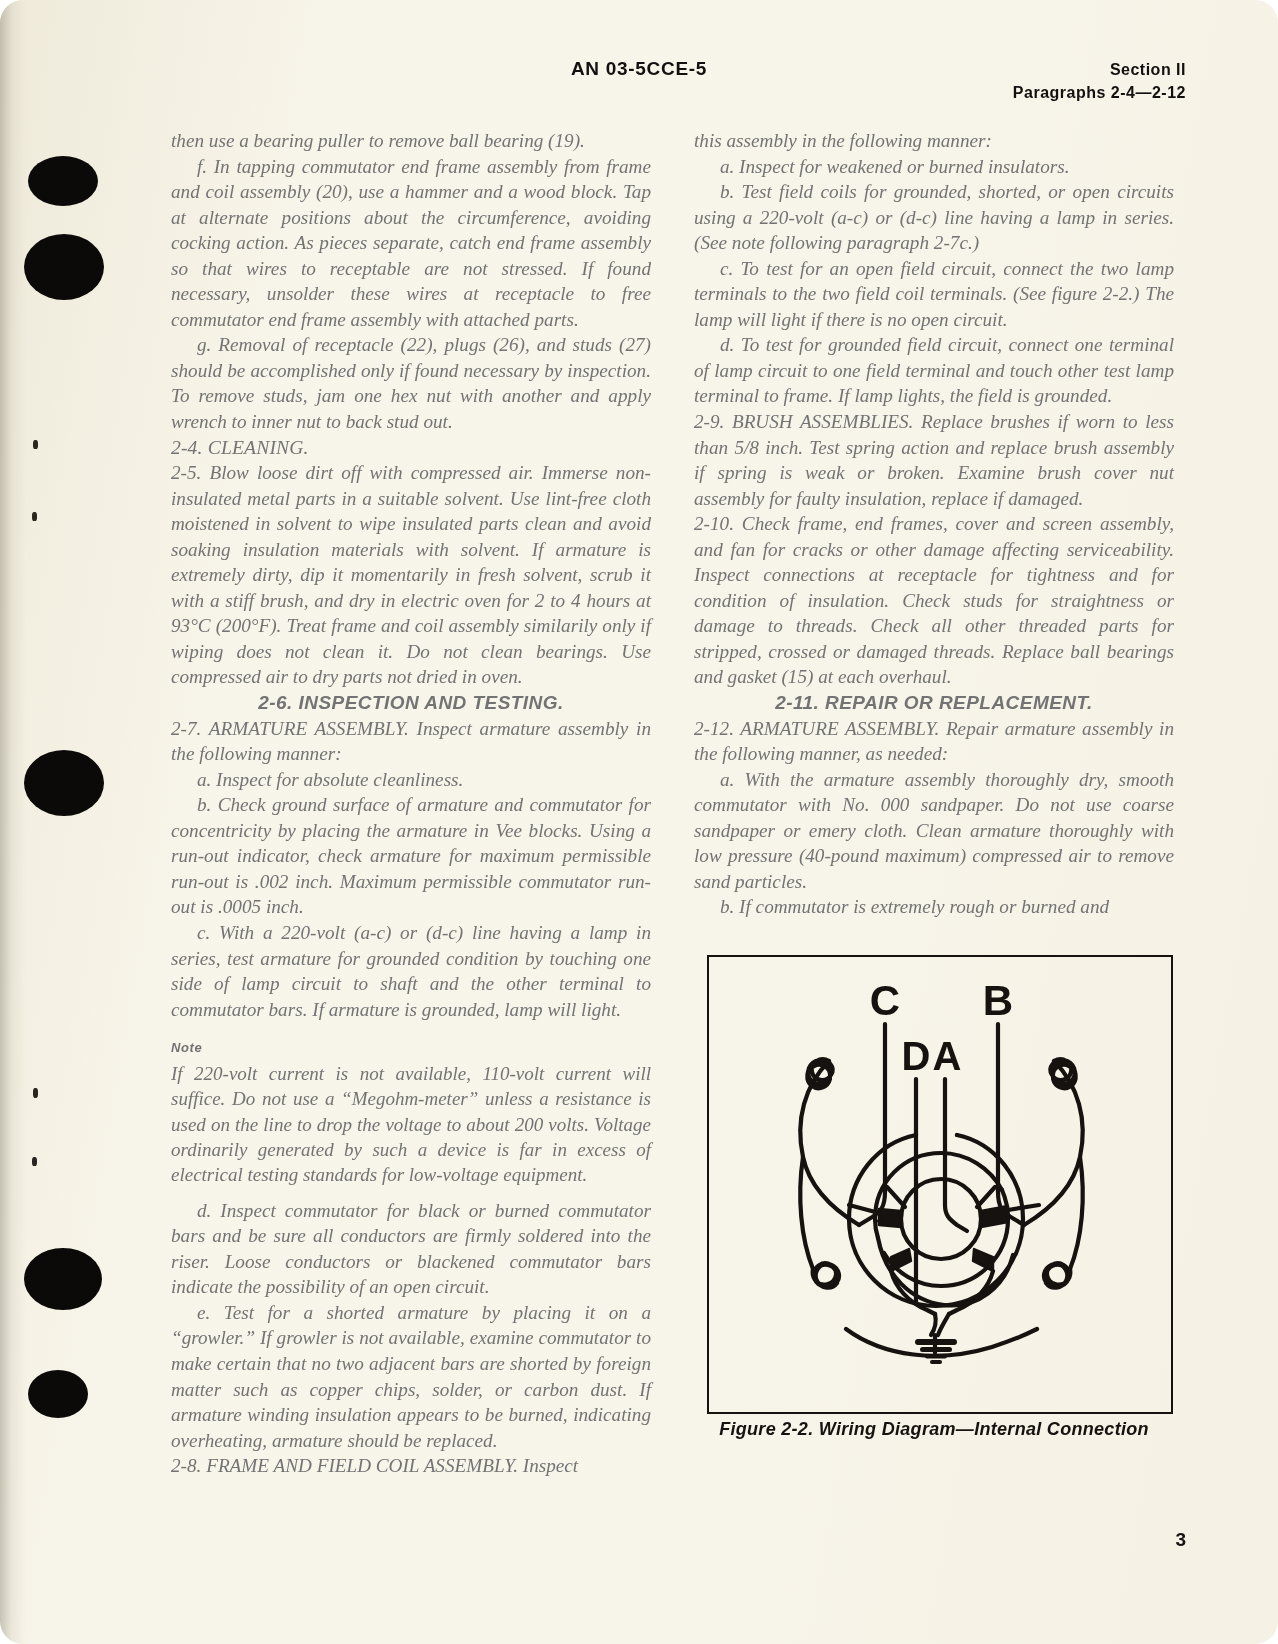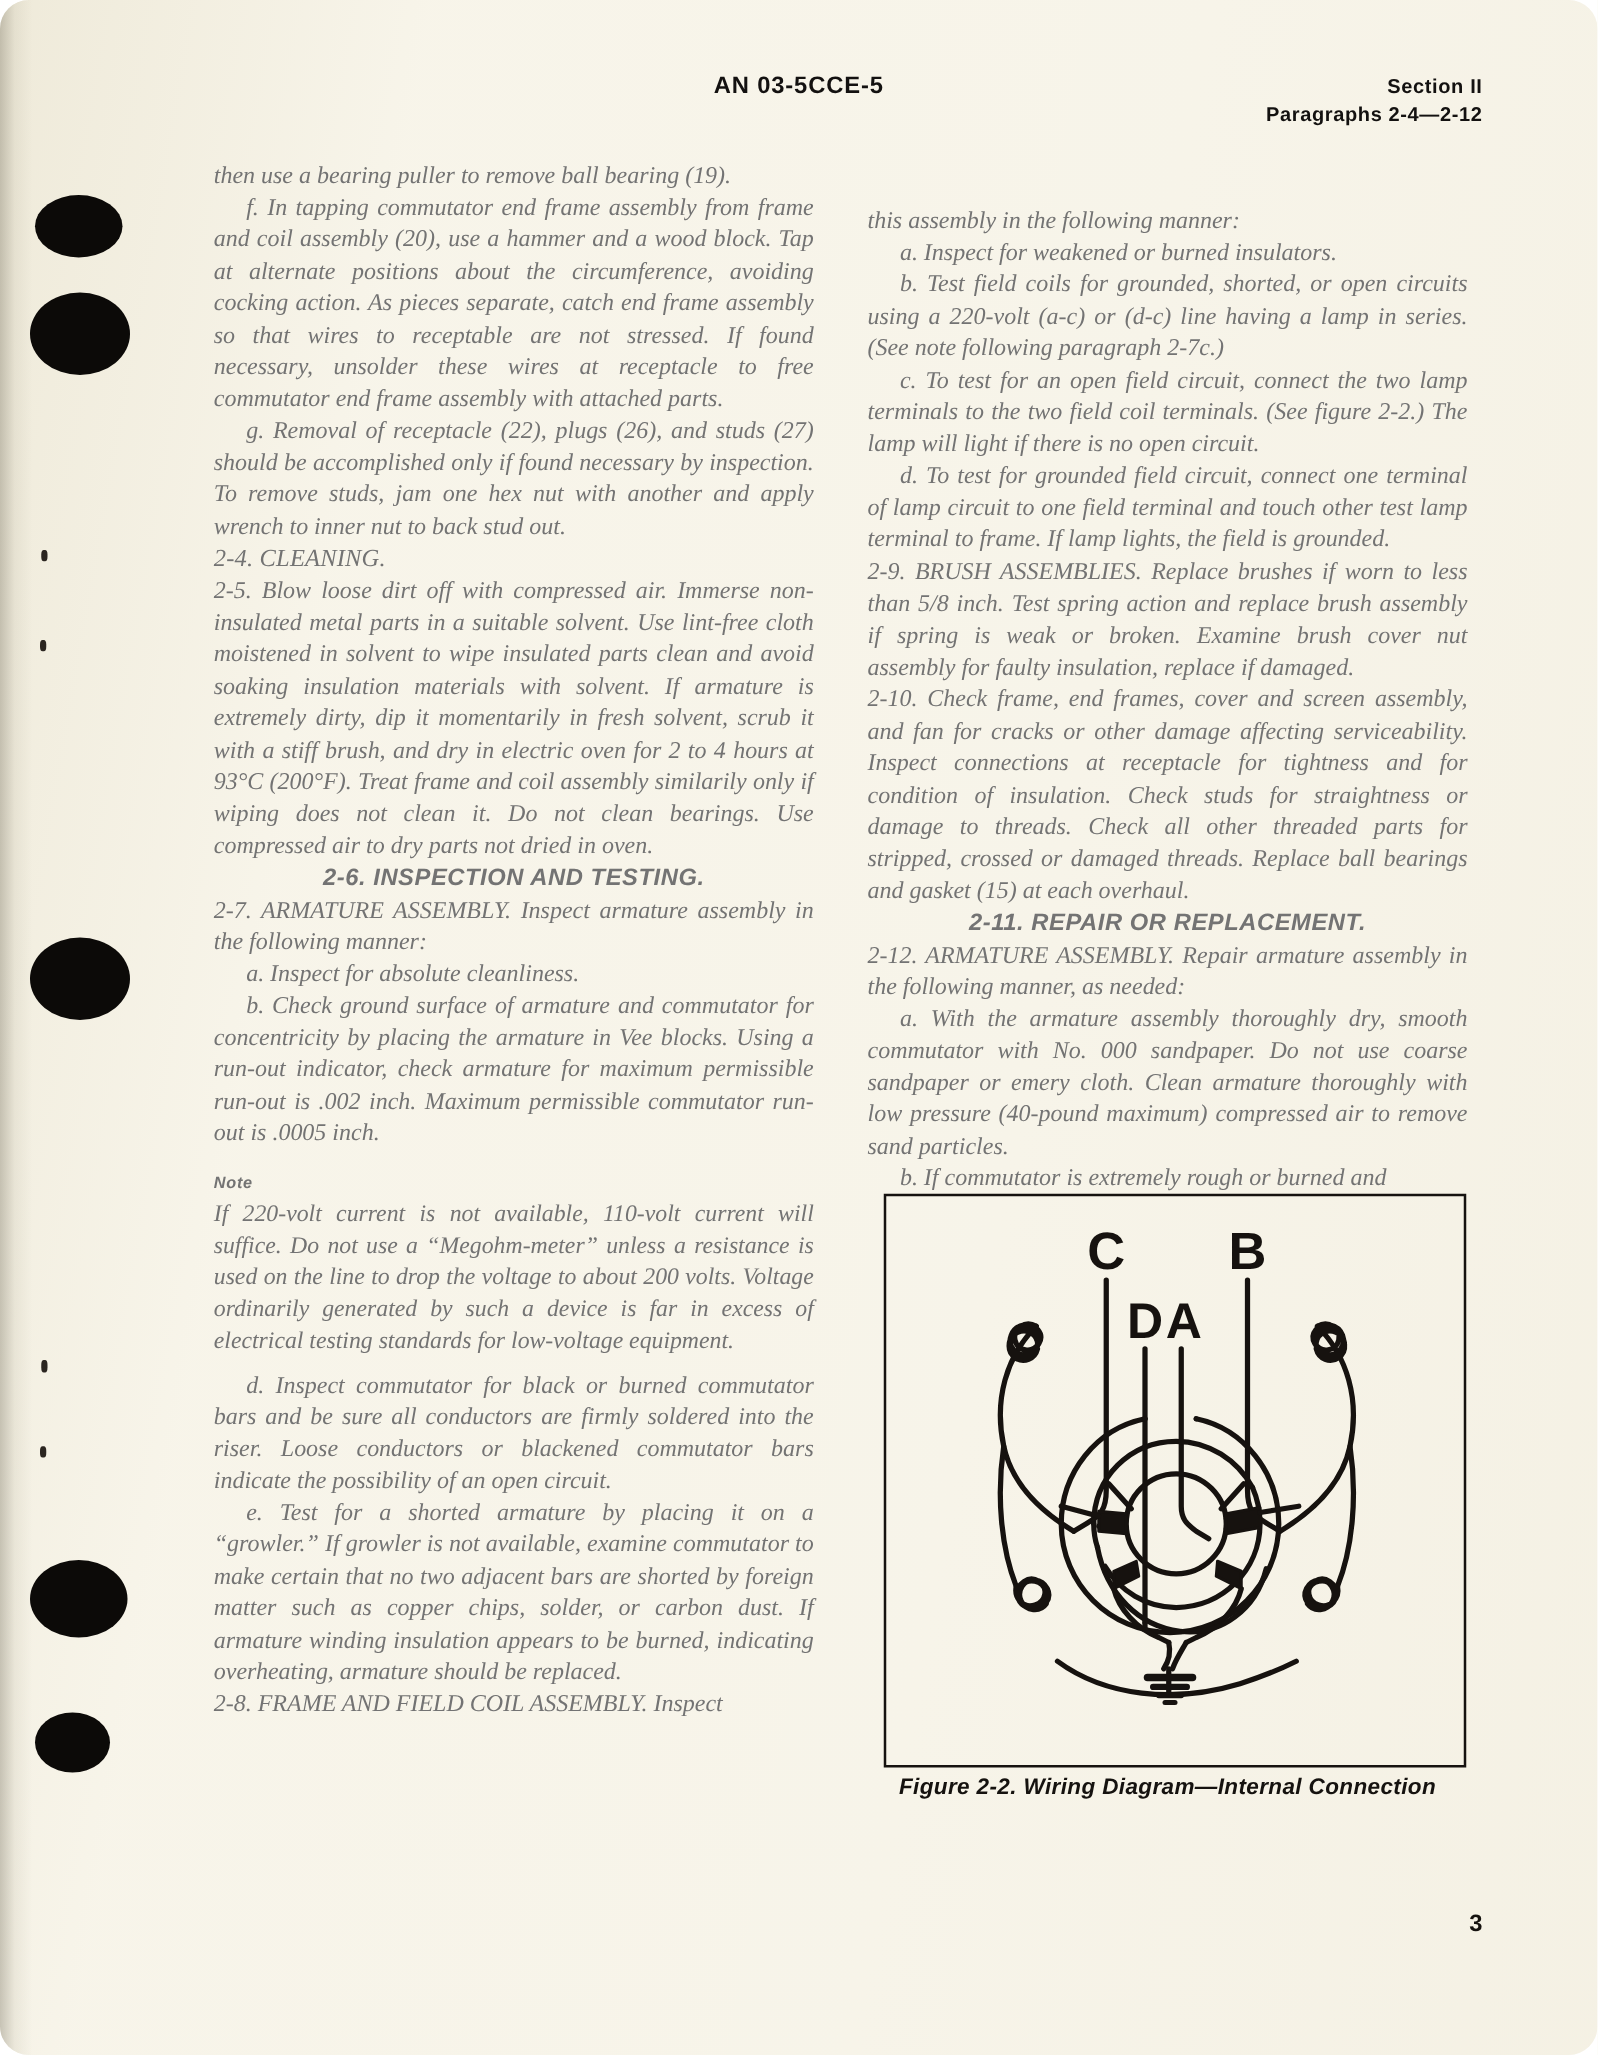--- a/index.html
+++ b/index.html
@@ -76,21 +76,21 @@
     top: 128px;
     width: 480px;
     font-size: 19.2px;
     line-height: 25.55px;
     text-align: justify;
     text-justify: inter-word;
     color: #737373;
     font-style: italic;
   }
   .col-left { left: 171px; }
-  .col-right { left: 694px; margin-top: 36px; }
+  .col-right { left: 694px; }
 
   .col p {
     margin: 0;
     text-indent: 1.35em;
     hyphens: manual;
   }
   .col p.noind { text-indent: 0; }
 
   
   .caps { font-size: 19.6px; letter-spacing: 0.15px; }
@@ -188,20 +188,21 @@
   <div class="col col-left" id="col-left">
       <p class="noind">then use a bearing puller to remove ball bearing (19).</p>
       <p class="">f. In tapping commutator end frame assembly from frame and coil assembly (20), use a hammer and a wood block. Tap at alternate positions about the circumference, avoiding cocking action. As pieces separate, catch end frame assembly so that wires to receptable are not stressed. If found necessary, unsolder these wires at receptacle to free commutator end frame assembly with attached parts.</p>
       <p class="">g. Removal of receptacle (22), plugs (26), and studs (27) should be accomplished only if found necessary by inspection. To remove studs, jam one hex nut with another and apply wrench to inner nut to back stud out.</p>
       <p class="caps noind">2-4. CLEANING.</p>
       <p class="noind">2-5. Blow loose dirt off with compressed air. Immerse non-insulated metal parts in a suitable solvent. Use lint-free cloth moistened in solvent to wipe insulated parts clean and avoid soaking insulation materials with solvent. If armature is extremely dirty, dip it momentarily in fresh solvent, scrub it with a stiff brush, and dry in electric oven for 2 to 4 hours at 93°C (200°F). Treat frame and coil assembly similarily only if wiping does not clean it. Do not clean bearings. Use compressed air to dry parts not dried in oven.</p>
       <p class="sechead">2-6. INSPECTION AND TESTING.</p>
       <p class="noind">2-7. ARMATURE ASSEMBLY.  Inspect armature assembly in the following manner:</p>
       <p class="">a. Inspect for absolute cleanliness.</p>
       <p class="">b. Check ground surface of armature and commutator for concentricity by placing the armature in Vee blocks. Using a run-out indicator, check armature for maximum permissible run-out is .002 inch. Maximum permissible commutator run-out is .0005 inch.</p>
+      <p class="">c. With a 220-volt (a-c) or (d-c) line having a lamp in series, test armature for grounded condition by touching one side of lamp circuit to shaft and the other terminal to commutator bars. If armature is grounded, lamp will light.</p>
       <div class="note-wrap">
         <p class="note-title">Note</p>
         <p class="note-body">If 220-volt current is not available, 110-volt current will suffice. Do not use a “Megohm-meter” unless a resistance is used on the line to drop the voltage to about 200 volts. Voltage ordinarily generated by such a device is far in excess of electrical testing standards for low-voltage equipment.</p>
       </div>
       <p class="">d. Inspect commutator for black or burned commutator bars and be sure all conductors are firmly soldered into the riser. Loose conductors or blackened commutator bars indicate the possibility of an open circuit.</p>
       <p class="">e. Test for a shorted armature by placing it on a “growler.” If growler is not available, examine commutator to make certain that no two adjacent bars are shorted by foreign matter such as copper chips, solder, or carbon dust. If armature winding insulation appears to be burned, indicating overheating, armature should be replaced.</p>
       <p class="noind">2-8. FRAME AND FIELD COIL ASSEMBLY. Inspect</p>
     </div>
 
   <div class="col col-right" id="col-right">

